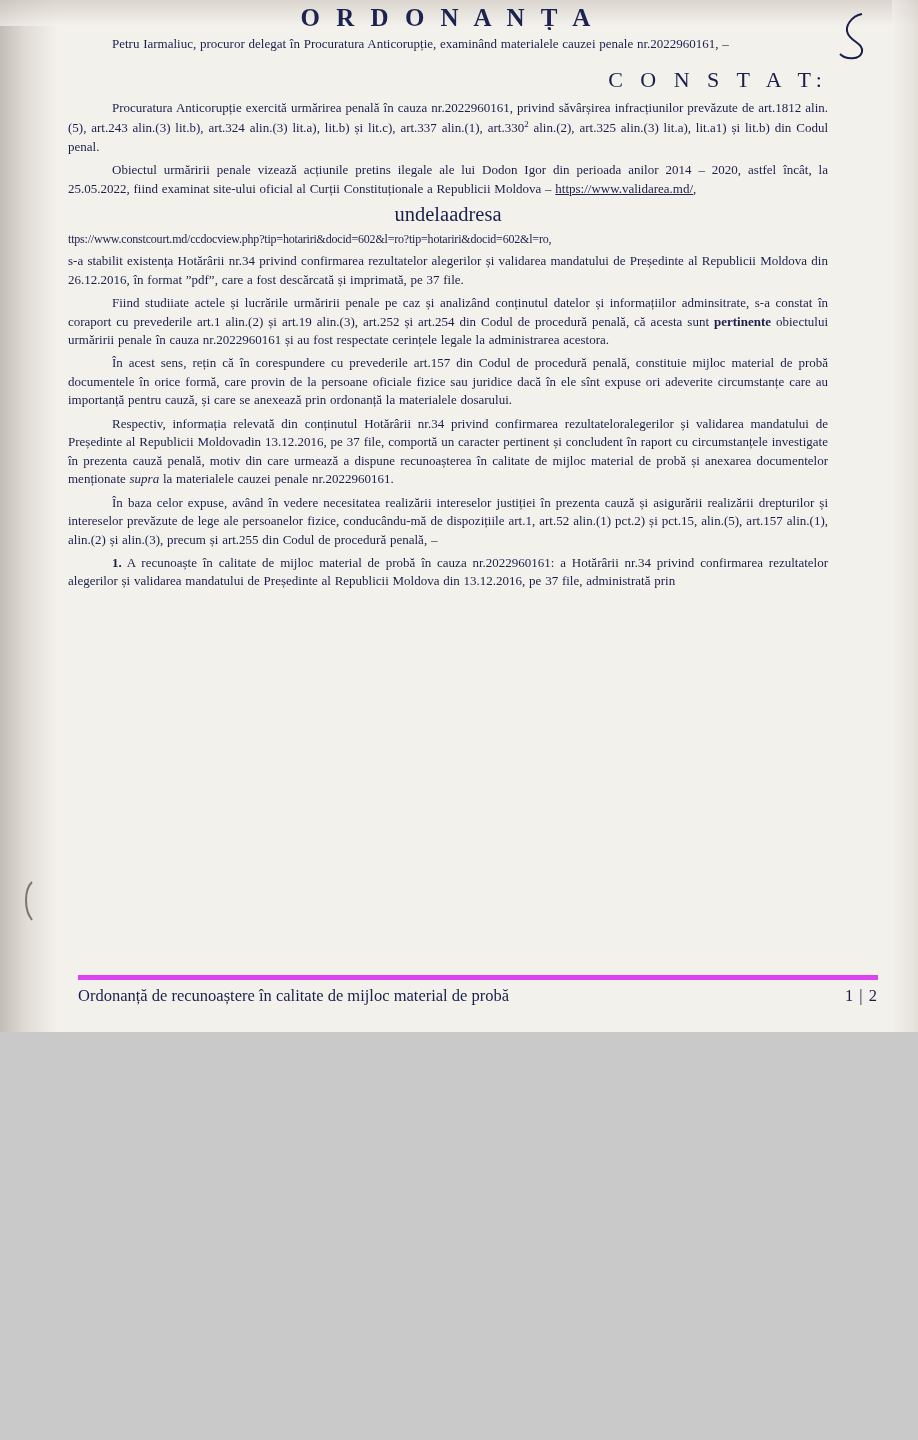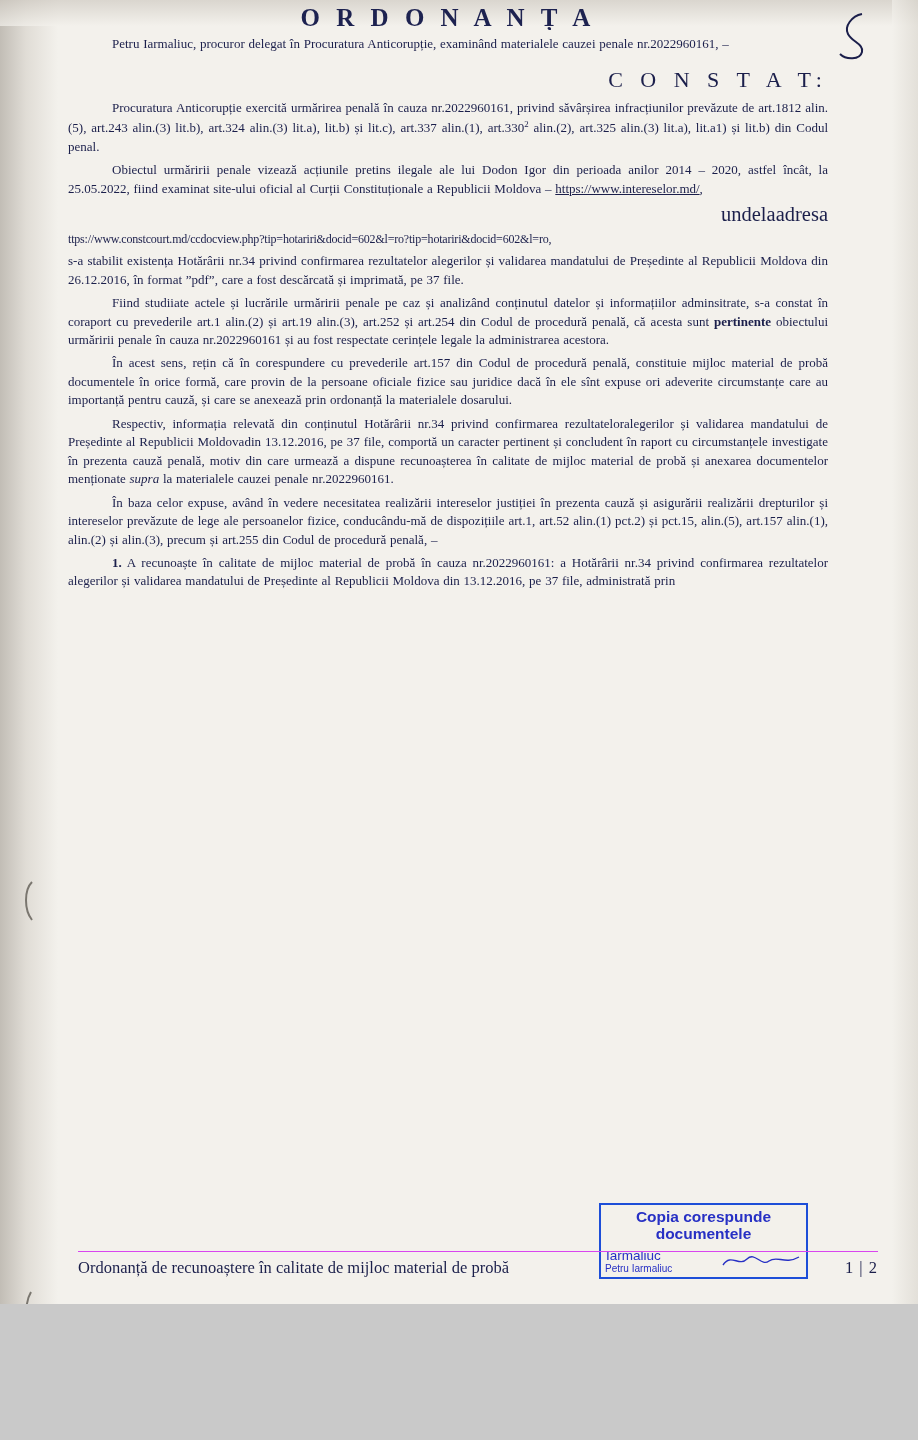--- a/index.html
+++ b/index.html
@@ -3,21 +3,21 @@
 <meta charset="utf-8">
 <style>
   html, body {
     margin: 0;
     padding: 0;
     background: #c9c9c9;
   }
   .page {
     position: relative;
     width: 918px;
-    height: 1304px;
+    height: 1032px;
     background: #f3f1ec;
     overflow: hidden;
     font-family: "Liberation Serif", serif;
     color: #1b1f4b;
   }
   
   .scan-shade-left {
     position: absolute;
     left: 0; top: 0;
     width: 58px; height: 100%;
@@ -86,40 +86,40 @@
     margin: 12px 0 6px 0;
   }
   .url-underline {
     text-decoration: underline;
   }
   .addr-line {
     font-size: 20.5px;
     line-height: 1.42;
     margin: 2px 0 0 0;
     display: flex;
-    justify-content: flex-end;
+    justify-content: center;
     text-indent: 0;
   }
   .addr-small {
     font-size: 12px;
     margin: 3px 0 0 0;
     text-align: left;
     letter-spacing: -0.2px;
   }
   sup { font-size: 0.68em; vertical-align: super; }
   .bold { font-weight: 700; }
   .italic { font-style: italic; }
 
   
   .footer {
     position: absolute;
     left: 78px;
     right: 40px;
     bottom: 26px;
-    border-top: 1px solid #d946ef;
+    border-top: 5px solid #d946ef;
     padding-top: 6px;
     display: flex;
     justify-content: space-between;
     align-items: center;
     font-size: 16px;
   }
   .footer .label { font-size: 16.5px; }
   .footer .pagenum { font-size: 16.5px; letter-spacing: 1px; }
 
   
@@ -214,21 +214,21 @@
 
     <div class="doc-title">O R D O N A N Ț A</div>
 
 
     <p class="para"><span>Petru Iarmaliuc, procuror delegat în Procuratura Anticorupție, examinând materialele cauzei penale nr.2022960161, –</span></p>
 
     <div class="section-head">C O N S T A T:</div>
 
     <p class="para"><span>Procuratura Anticorupție exercită urmărirea penală în cauza nr.2022960161, privind săvârșirea infracțiunilor prevăzute de art.1812 alin.(5), art.243 alin.(3) lit.b), art.324 alin.(3) lit.a), lit.b) și lit.c), art.337 alin.(1), art.330</span><sup>2</sup><span> alin.(2), art.325 alin.(3) lit.a), lit.a1) și lit.b) din Codul penal.</span></p>
 
-    <p class="para"><span>Obiectul urmăririi penale vizează acțiunile pretins ilegale ale lui Dodon Igor din perioada anilor 2014 – 2020, astfel încât, la 25.05.2022, fiind  examinat site-ului oficial al Curții Constituționale a Republicii Moldova – </span><span class="url-underline">https://www.intereselor.md/</span><span>,</span></p>
+    <p class="para"><span>Obiectul urmăririi penale vizează acțiunile pretins ilegale ale lui Dodon Igor din perioada anilor 2014 – 2020, astfel încât, la 25.05.2022, fiind  examinat site-ului oficial al Curții Constituționale a Republicii Moldova – </span><span class="url-underline">https://www.validarea.md/</span><span>,</span></p>
 
     <div class="addr-line">
       <span>unde</span>
       <span>la</span>
       <span>adresa</span>
     </div>
 
     <p class="addr-small">ttps://www.constcourt.md/ccdocview.php?tip=hotariri&amp;docid=602&amp;l=ro?tip=hotariri&amp;docid=602&amp;l=ro,</p>
 
     <p class="para noindent">s-a stabilit existența Hotărârii nr.34 privind confirmarea rezultatelor alegerilor și validarea mandatului de Președinte al Republicii Moldova din 26.12.2016, în format ”pdf”, care a fost descărcată și imprimată, pe 37 file.</p>

